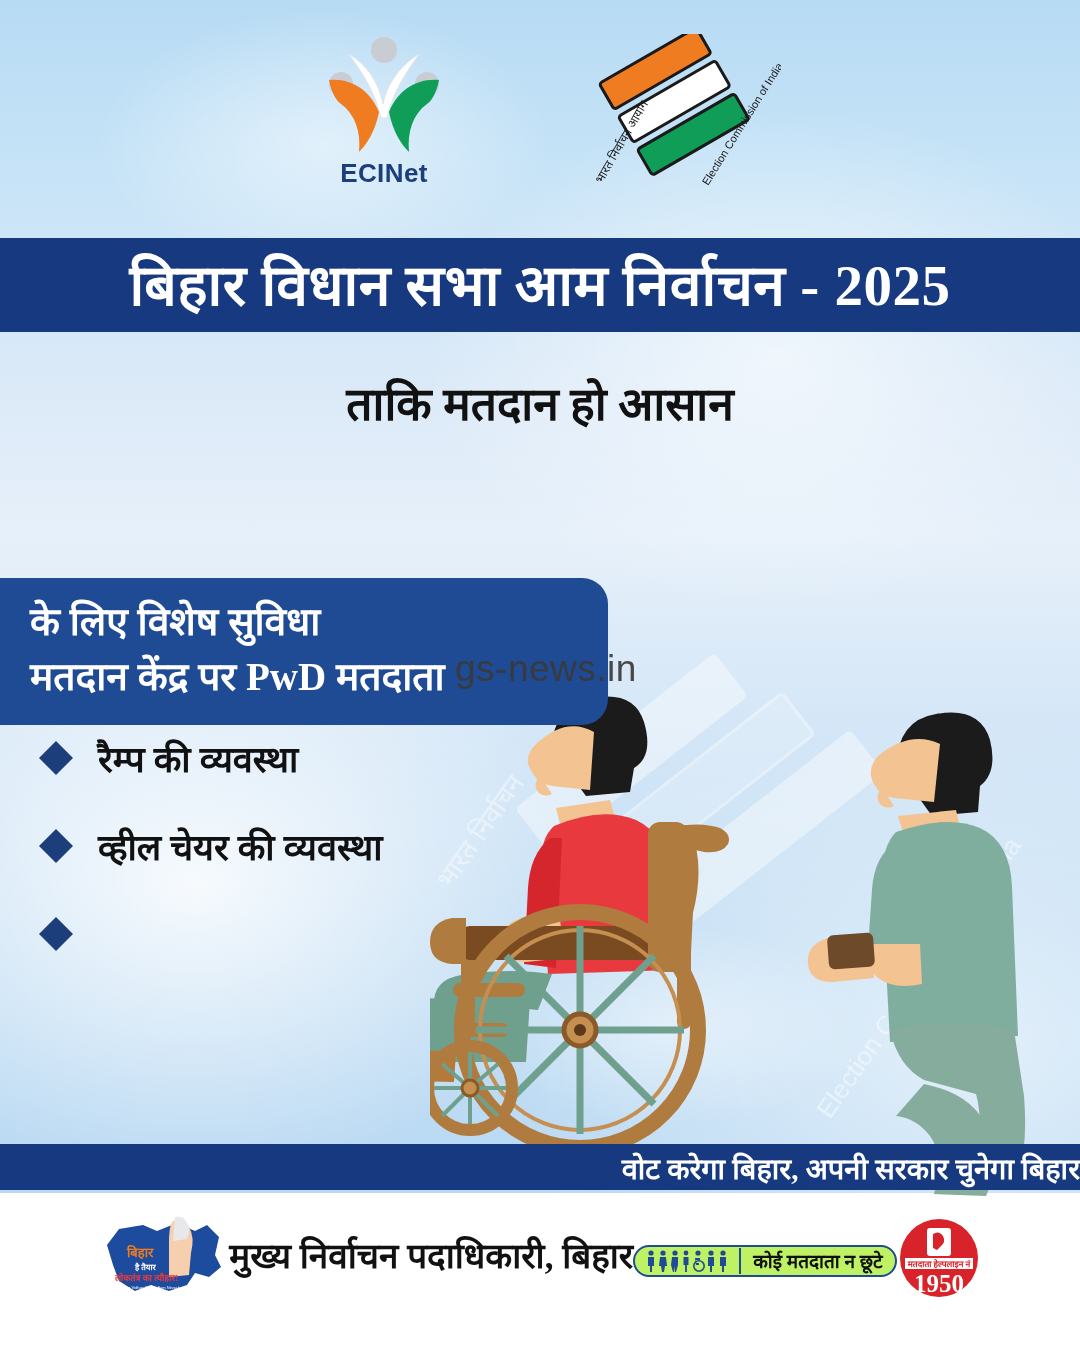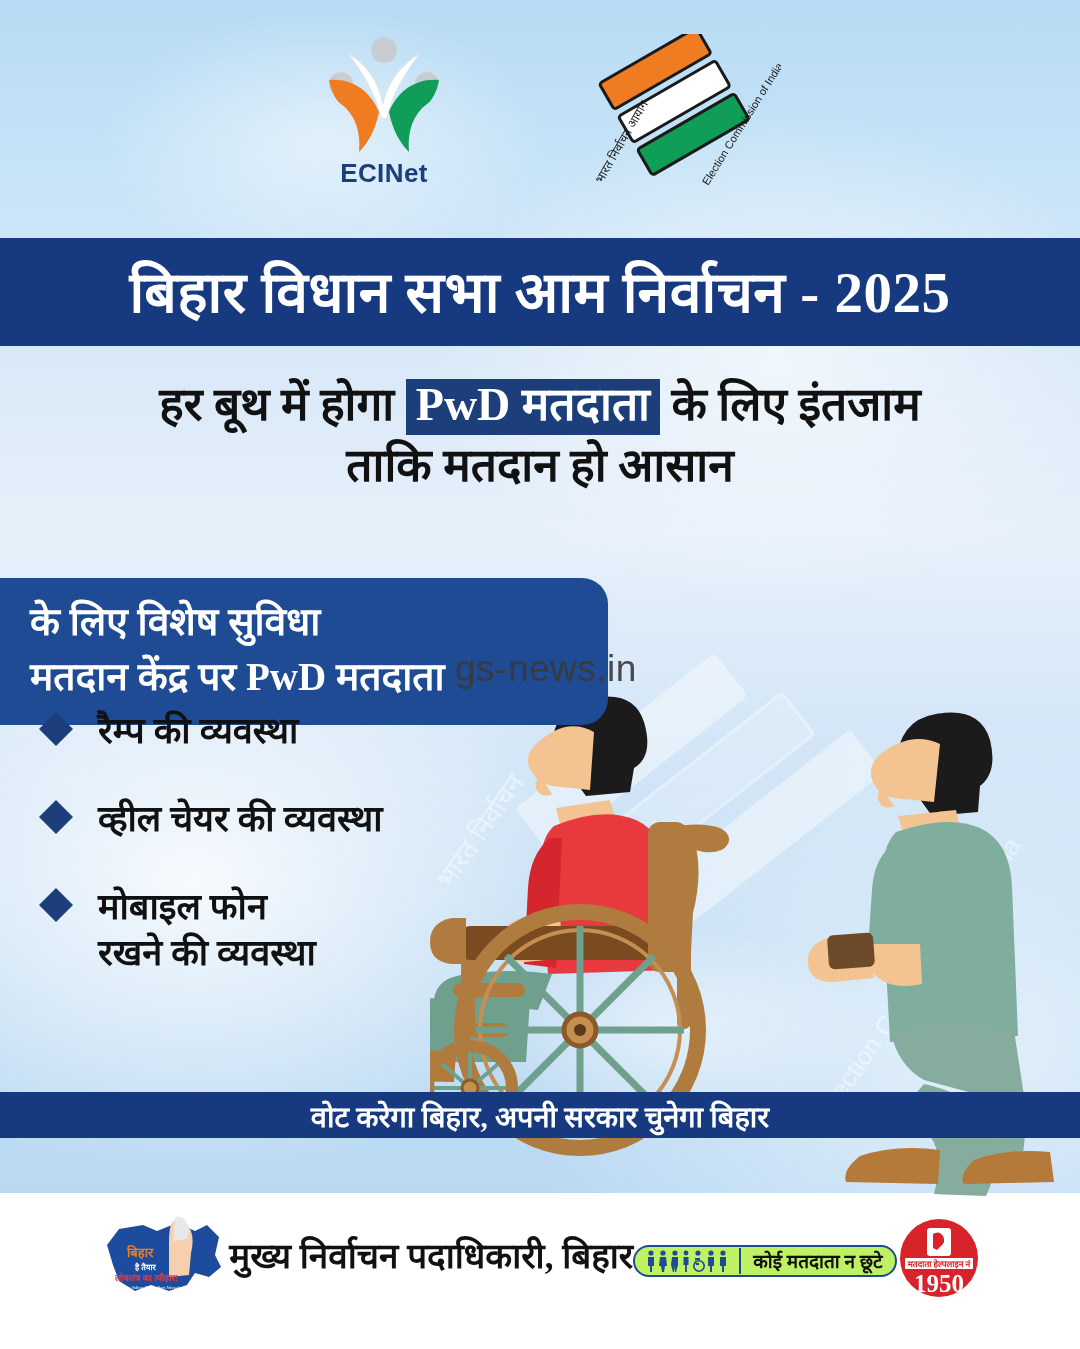--- a/index.html
+++ b/index.html
@@ -36,21 +36,21 @@
     display:flex;justify-content:center;align-items:flex-start;gap:107px;
   }
   .ecinet{width:170px;display:flex;flex-direction:column;align-items:center;}
   .ecinet-mark{width:130px;height:120px;}
   .ecinet-label{
     font-size:26px;font-weight:bold;color:#1c3f7c;letter-spacing:.4px;margin-top:4px;
   }
   .eci-logo{width:205px;height:165px;position:relative;}
   
   .title-bar{
-    position:absolute;left:0;top:238px;width:1080px;height:108px;
+    position:absolute;left:0;top:238px;width:1080px;height:94px;
     background:#16397f;
     display:flex;align-items:center;justify-content:center;
   }
   .title-bar .t{
     color:#ffffff;font-family:"Liberation Serif", serif;font-weight:bold;
     font-size:57px;letter-spacing:.5px;line-height:1;white-space:nowrap;
   }
   
   .headline{
     position:absolute;left:0;top:375px;width:1080px;
@@ -74,35 +74,35 @@
     font-size:39px;line-height:1.42;
   }
   
   .wm-gs{
     position:absolute;left:455px;top:648px;
     font-size:37px;color:#3a3a3a;opacity:.92;
     font-family:"Liberation Sans", sans-serif;letter-spacing:.5px;
   }
   
   .bullets{
-    position:absolute;left:44px;top:708px;width:470px;
+    position:absolute;left:44px;top:737px;width:470px;
   }
   .bullet{display:flex;align-items:flex-start;margin-bottom:42px;}
   .bullet .dia{
     width:24px;height:24px;background:#1c3f7c;transform:rotate(45deg);
     margin:9px 30px 0 0;flex:0 0 auto;
   }
   .bullet .btxt{
     font-family:"Liberation Serif", serif;font-weight:bold;
     font-size:36px;color:#111111;line-height:1.28;
   }
   
   .slogan{
-    position:absolute;left:0;top:1092px;width:1080px;height:46px;
-    background:#16397f;display:flex;align-items:center;justify-content:center;
+    position:absolute;left:0;top:1144px;width:1080px;height:46px;
+    background:#16397f;display:flex;align-items:center;justify-content:flex-end;
   }
   .slogan .sl{
     color:#ffffff;font-family:"Liberation Serif", serif;font-weight:bold;
     font-size:29px;white-space:nowrap;
   }
   
   .footer{
     position:absolute;left:0;top:1198px;width:1080px;height:151px;background:#ffffff;
   }
   .footer-logos{
@@ -159,21 +159,20 @@
         <text x="132" y="152" transform="rotate(-58 132 152)" font-family="Liberation Sans, sans-serif" font-size="11" fill="#1a1a1a">Election Commission of India</text>
       </svg>
     </div>
   </div>
 
   <div class="title-bar">
     <div class="t">बिहार विधान सभा आम निर्वाचन - 2025</div>
   </div>
 
   <div class="headline">
-    <div><span>हर बूथ में होगा </span><span class="hl">PwD मतदाता</span><span> के लिए इंतजाम</span></div>
     <div>ताकि मतदान हो आसान</div>
   </div>
 
   <svg style="position:absolute;left:430px;top:560px;width:650px;height:640px;" viewBox="0 0 650 640">
 
     <g opacity="0.42" transform="rotate(-38 330 300)">
       <rect x="170" y="110" width="250" height="52" rx="4" fill="#ffffff" stroke="#ffffff" stroke-width="3"></rect>
       <rect x="200" y="182" width="250" height="52" rx="4" fill="#e8f2fb" stroke="#ffffff" stroke-width="3"></rect>
       <rect x="230" y="254" width="250" height="52" rx="4" fill="#ffffff" stroke="#ffffff" stroke-width="3"></rect>
     </g>
@@ -268,22 +267,20 @@
     <div class="bullet">
       <span class="dia"></span>
       <span class="btxt">रैम्प की व्यवस्था</span>
     </div>
     <div class="bullet">
       <span class="dia"></span>
       <span class="btxt">व्हील चेयर की व्यवस्था</span>
     </div>
     <div class="bullet">
       <span class="dia"></span>
-      <span class="btxt" style="white-space:pre-line">मोबाइल फोन
-रखने की व्यवस्था</span>
     </div>
   </div>
 
   <div class="slogan">
     <div class="sl">वोट करेगा बिहार, अपनी सरकार चुनेगा बिहार</div>
   </div>
 
   <div class="footer">
     <div class="footer-logos">
 

